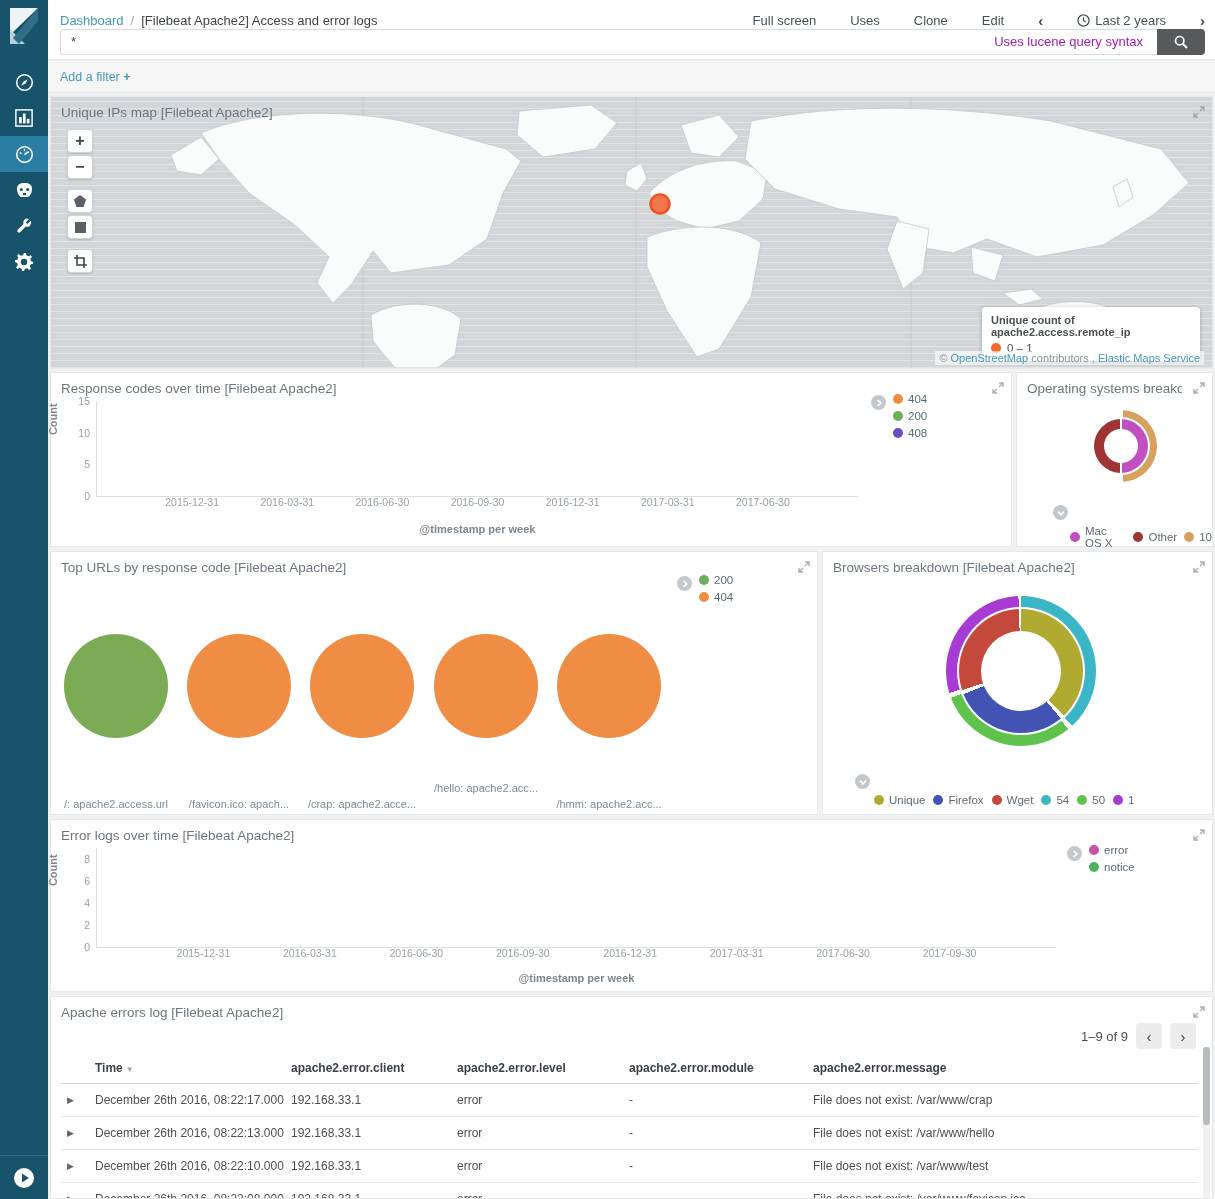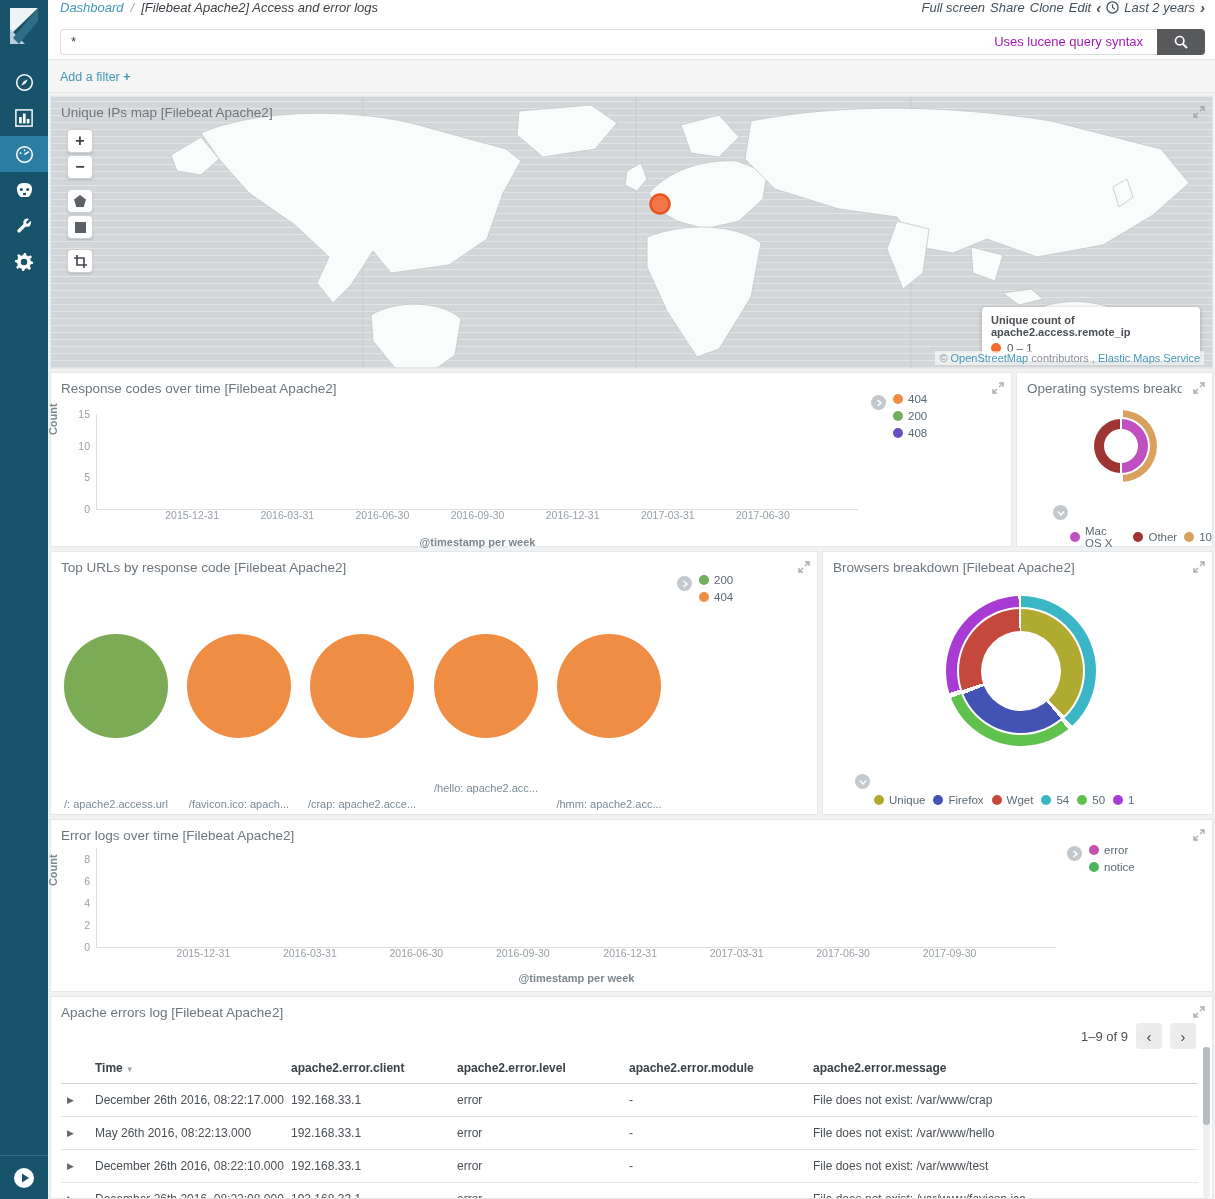--- a/index.html
+++ b/index.html
@@ -9,25 +9,25 @@
 
   
   .sidebar { position:absolute; left:0; top:0; width:48px; height:100%; background:#17536a; z-index:30; display:flex; flex-direction:column; }
   .logo { width:48px; height:52px; display:flex; align-items:center; justify-content:center; }
   .nav-items { display:flex; flex-direction:column; margin-top:12px; flex:1; }
   .nav-item { width:48px; height:36px; display:flex; align-items:center; justify-content:center; cursor:pointer; }
   .nav-item.active { background:#2b7da4; }
   .sidebar-bottom { border-top:1px solid #2e6d86; height:44px; display:flex; align-items:center; justify-content:center; }
 
   
-  .topnav { position:absolute; left:48px; top:0; width:1167px; height:28px; background:#fff; display:flex; align-items:flex-start; padding:0 10px 0 12px; font-size:13px;font-style:italic; }
+  .topnav { position:absolute; left:48px; top:0; width:1167px; height:28px; background:#fff; display:flex; align-items:flex-end; padding:0 10px 0 12px; font-size:13px; }
   .crumb-link { color:#4398b6; cursor:pointer; }
   .crumb-sep { color:#9aa4aa; margin:0 7px; }
   .crumb-page { color:#3c4248; }
-  .topnav-right { margin-left:auto; display:flex; align-items:center; gap:5px; color:#44505a; }
+  .topnav-right { margin-left:auto; display:flex; align-items:center; gap:34px; color:#44505a; }
   .topnav-action { cursor:pointer; }
   .tn-chev { font-size:15px; font-weight:bold; color:#44505a; cursor:pointer; line-height:1; }
   .timepick { display:flex; align-items:center; gap:5px; cursor:pointer; }
 
   
   .querybar { position:absolute; left:48px; top:28px; width:1167px; height:32px; background:#fff; border-bottom:1px solid #e4e6e8; display:flex; align-items:center; padding:0 10px 4px 12px; }
   .query-input { flex:1; height:26px; border:1px solid #d9dbdd; border-right:none; border-radius:4px 0 0 4px; padding:0 190px 0 10px; font-size:13px; font-family:"Liberation Sans",sans-serif; color:#3c4248; outline:none; }
   .lucene-hint { position:absolute; right:66px; color:#a21caf; font-size:13px; cursor:pointer; background:#fff; padding:0 6px; }
   .search-btn { width:48px; height:26px; background:#58595b; border:none; border-radius:0 4px 4px 0; display:flex; align-items:center; justify-content:center; cursor:pointer; }
 
@@ -164,21 +164,21 @@
       </svg>
     </div>
   </div>
 
   <div class="topnav">
     <span class="crumb-link">Dashboard</span>
     <span class="crumb-sep">/</span>
     <span class="crumb-page">[Filebeat Apache2] Access and error logs</span>
     <div class="topnav-right">
       <span class="topnav-action">Full screen</span>
-      <span class="topnav-action">Share</span>
+      <span class="topnav-action">Uses</span>
       <span class="topnav-action">Clone</span>
       <span class="topnav-action">Edit</span>
       <span class="tn-chev">‹</span>
       <span class="timepick">
         <svg width="13" height="13" viewBox="0 0 14 14">
           <circle cx="7" cy="7" r="6" fill="none" stroke="#44505a" stroke-width="1.4"></circle>
           <polyline points="7,3.5 7,7 9.5,8.5" fill="none" stroke="#44505a" stroke-width="1.3"></polyline>
         </svg>
         <span>Last 2 years</span>
       </span>
@@ -277,21 +277,21 @@
       </div>
       <div class="attribution"><span>© </span><a>OpenStreetMap</a><span> contributors , </span><a>Elastic Maps Service</a></div>
     </div>
 
     <div class="panel resp-panel">
       <span class="panel-title">Response codes over time [Filebeat Apache2]</span>
       <svg class="expand-ic" viewBox="0 0 12 12">
           <path d="M7,1 L11,1 L11,5 M11,1 L7,5 M5,11 L1,11 L1,7 M1,11 L5,7" fill="none" stroke="#8b959c" stroke-width="1.4"></path>
         </svg>
       <span class="yaxis-label" style="top:72px">Count</span>
-      <div class="plot-area" style="left:45px; top:41px; width:762px; height:96px">
+      <div class="plot-area" style="left:45px; top:28px; width:762px; height:96px">
         <span class="ytick" style="bottom:100%">15</span>
         <span class="ytick" style="bottom:66.7%">10</span>
         <span class="ytick" style="bottom:33.3%">5</span>
         <span class="ytick" style="bottom:0%">0</span>
         <div class="stack" style="left:calc(62.5% - 18px)">
             <div style="height: 60%; background: rgb(239, 141, 68);"></div>
             <div style="height: 33.3333%; background: rgb(111, 174, 91);"></div>
             <div style="height: 6.66667%; background: rgb(106, 79, 195);"></div>
           </div>
         <span class="xtick" style="left:12.5%; top:100%">2015-12-31</span>
@@ -497,21 +497,21 @@
         <div class="t-row">
           <span class="c-caret">▶</span>
           <span class="c-time">December 26th 2016, 08:22:17.000</span>
           <span class="c-client">192.168.33.1</span>
           <span class="c-level">error</span>
           <span class="c-module">-</span>
           <span class="c-msg">File does not exist: /var/www/crap</span>
         </div>
         <div class="t-row">
           <span class="c-caret">▶</span>
-          <span class="c-time">May 26th 2016, 08:22:13.000</span>
+          <span class="c-time">December 26th 2016, 08:22:13.000</span>
           <span class="c-client">192.168.33.1</span>
           <span class="c-level">error</span>
           <span class="c-module">-</span>
           <span class="c-msg">File does not exist: /var/www/hello</span>
         </div>
         <div class="t-row">
           <span class="c-caret">▶</span>
           <span class="c-time">December 26th 2016, 08:22:10.000</span>
           <span class="c-client">192.168.33.1</span>
           <span class="c-level">error</span>

